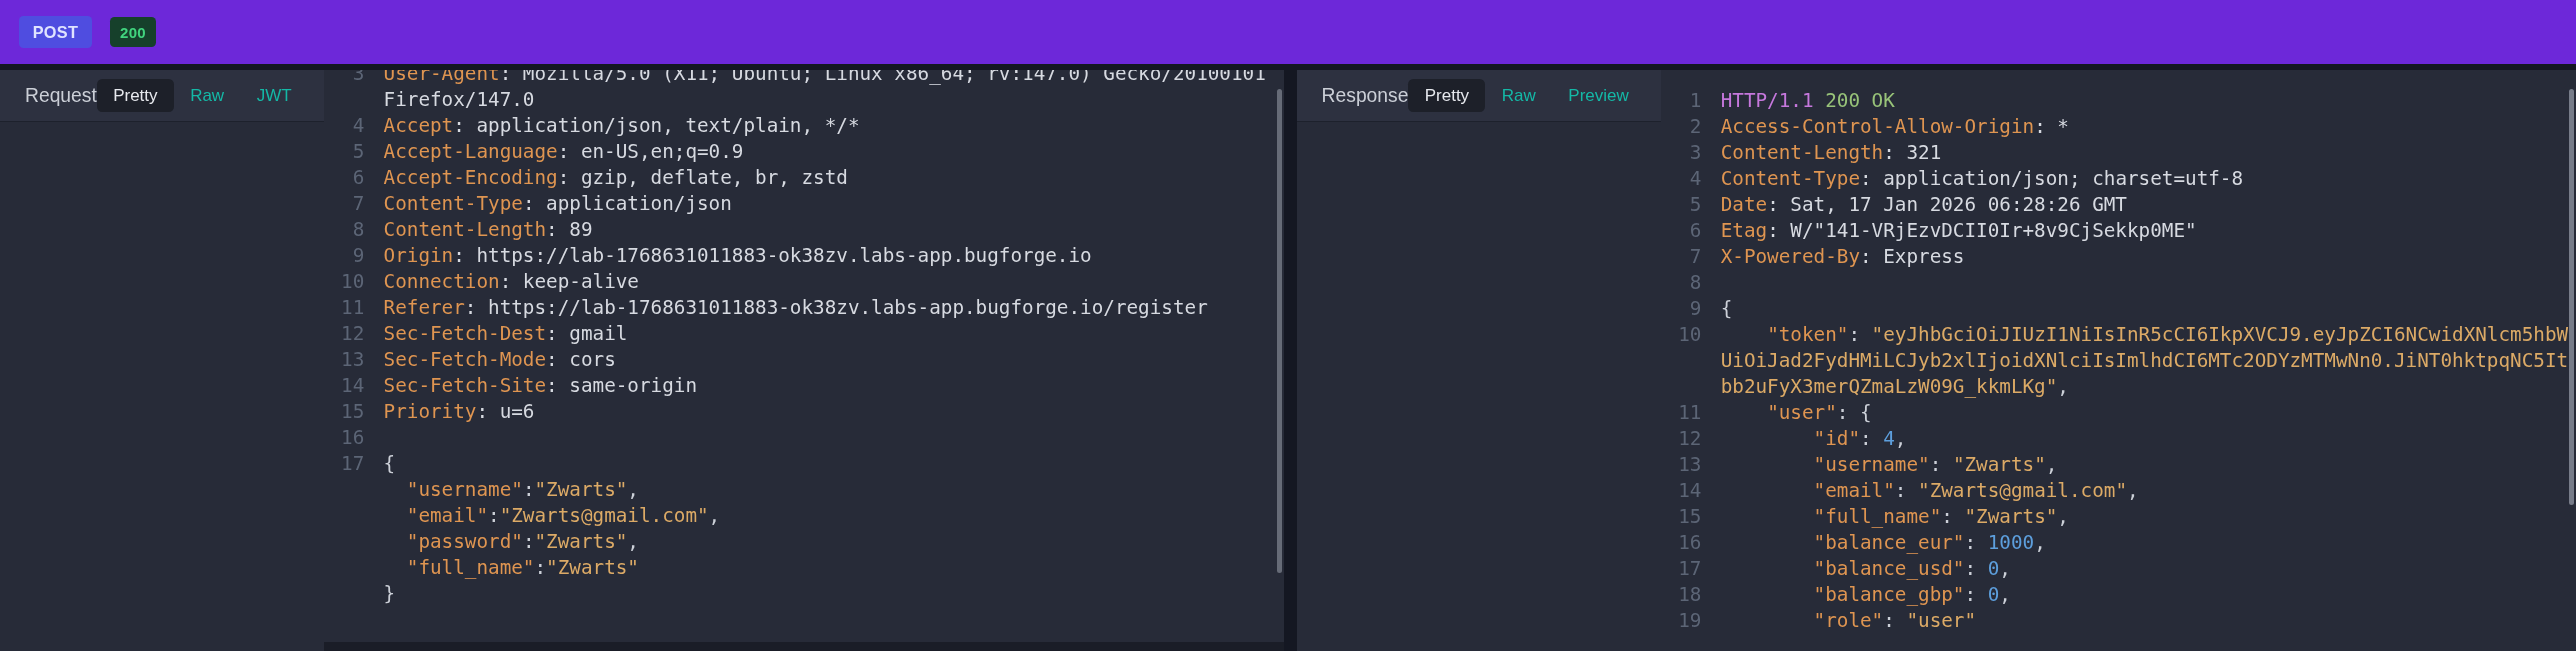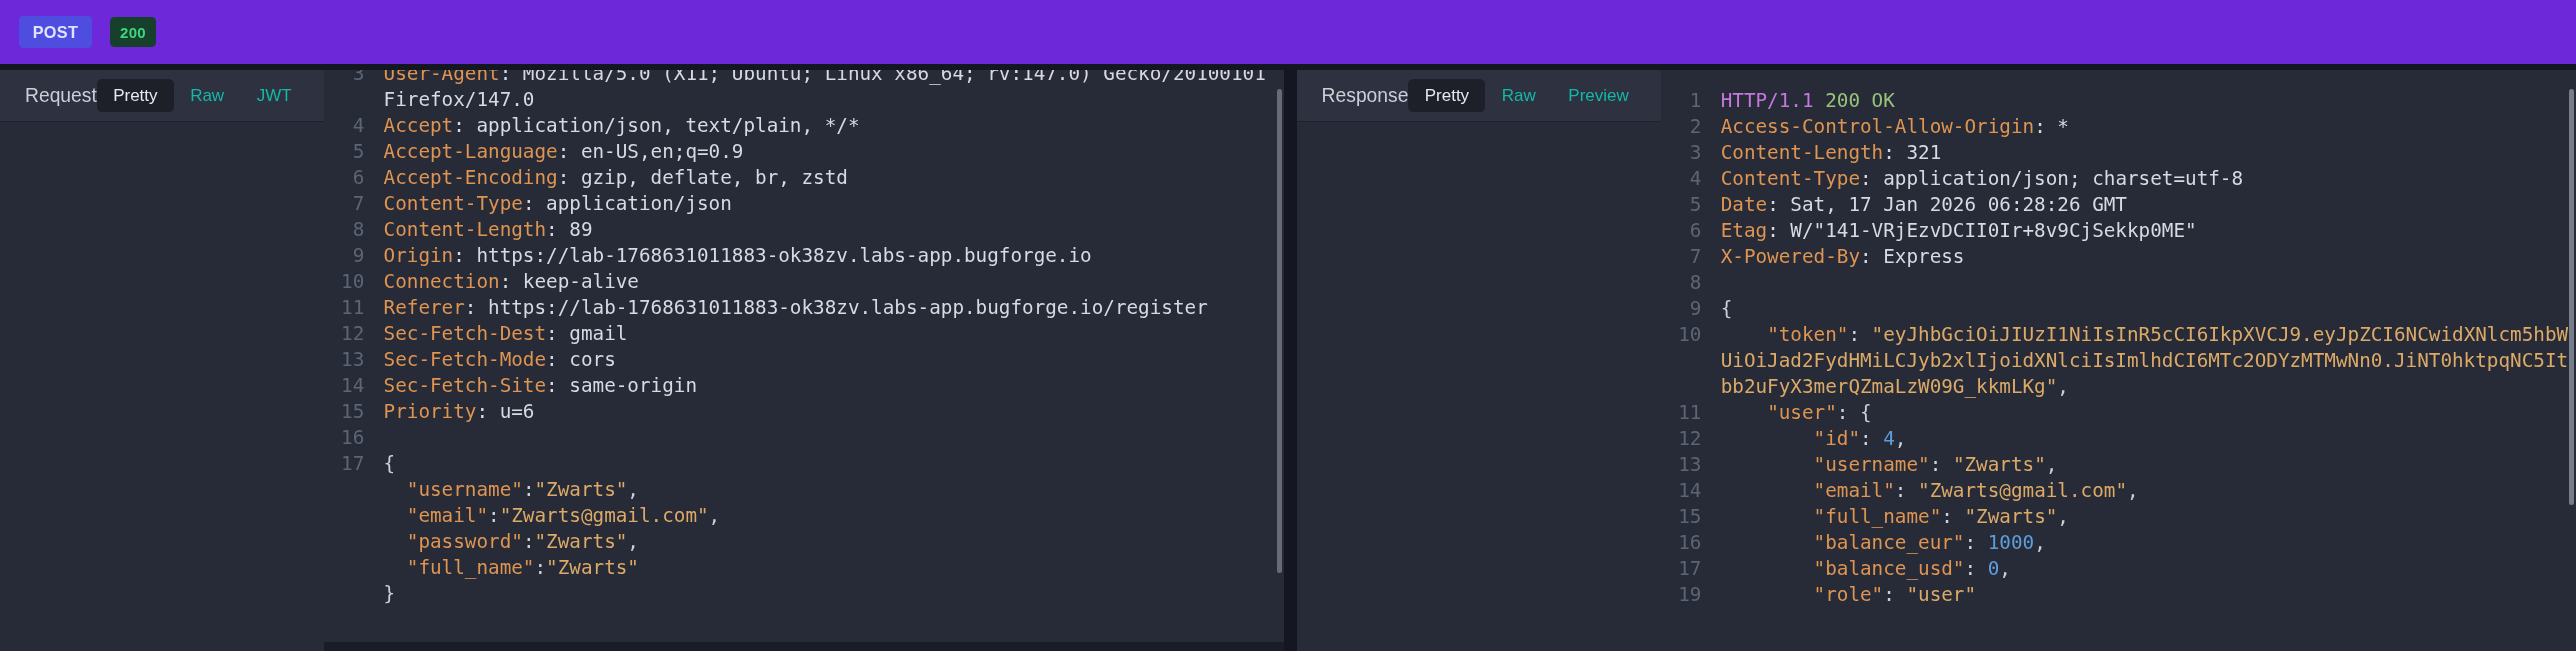--- a/index.html
+++ b/index.html
@@ -223,20 +223,24 @@
           </div>
           <div class="row">
             <span class="ln">16</span>
             <span class="code"><span class="c-t">        </span><span class="c-k">"balance_eur"</span><span class="c-p">: </span><span class="c-n">1000</span><span class="c-p">,</span></span>
           </div>
           <div class="row">
             <span class="ln">17</span>
             <span class="code"><span class="c-t">        </span><span class="c-k">"balance_usd"</span><span class="c-p">: </span><span class="c-n">0</span><span class="c-p">,</span></span>
           </div>
           <div class="row">
+            <span class="ln">18</span>
+            <span class="code"><span class="c-t">        </span><span class="c-k">"balance_gbp"</span><span class="c-p">: </span><span class="c-n">0</span><span class="c-p">,</span></span>
+          </div>
+          <div class="row">
             <span class="ln">19</span>
             <span class="code"><span class="c-t">        </span><span class="c-k">"role"</span><span class="c-p">: </span><span class="c-s">"user"</span></span>
           </div>
         </div>
       <div class="vthumb"></div>
     </div>
   </section>
 
 </div>
 

